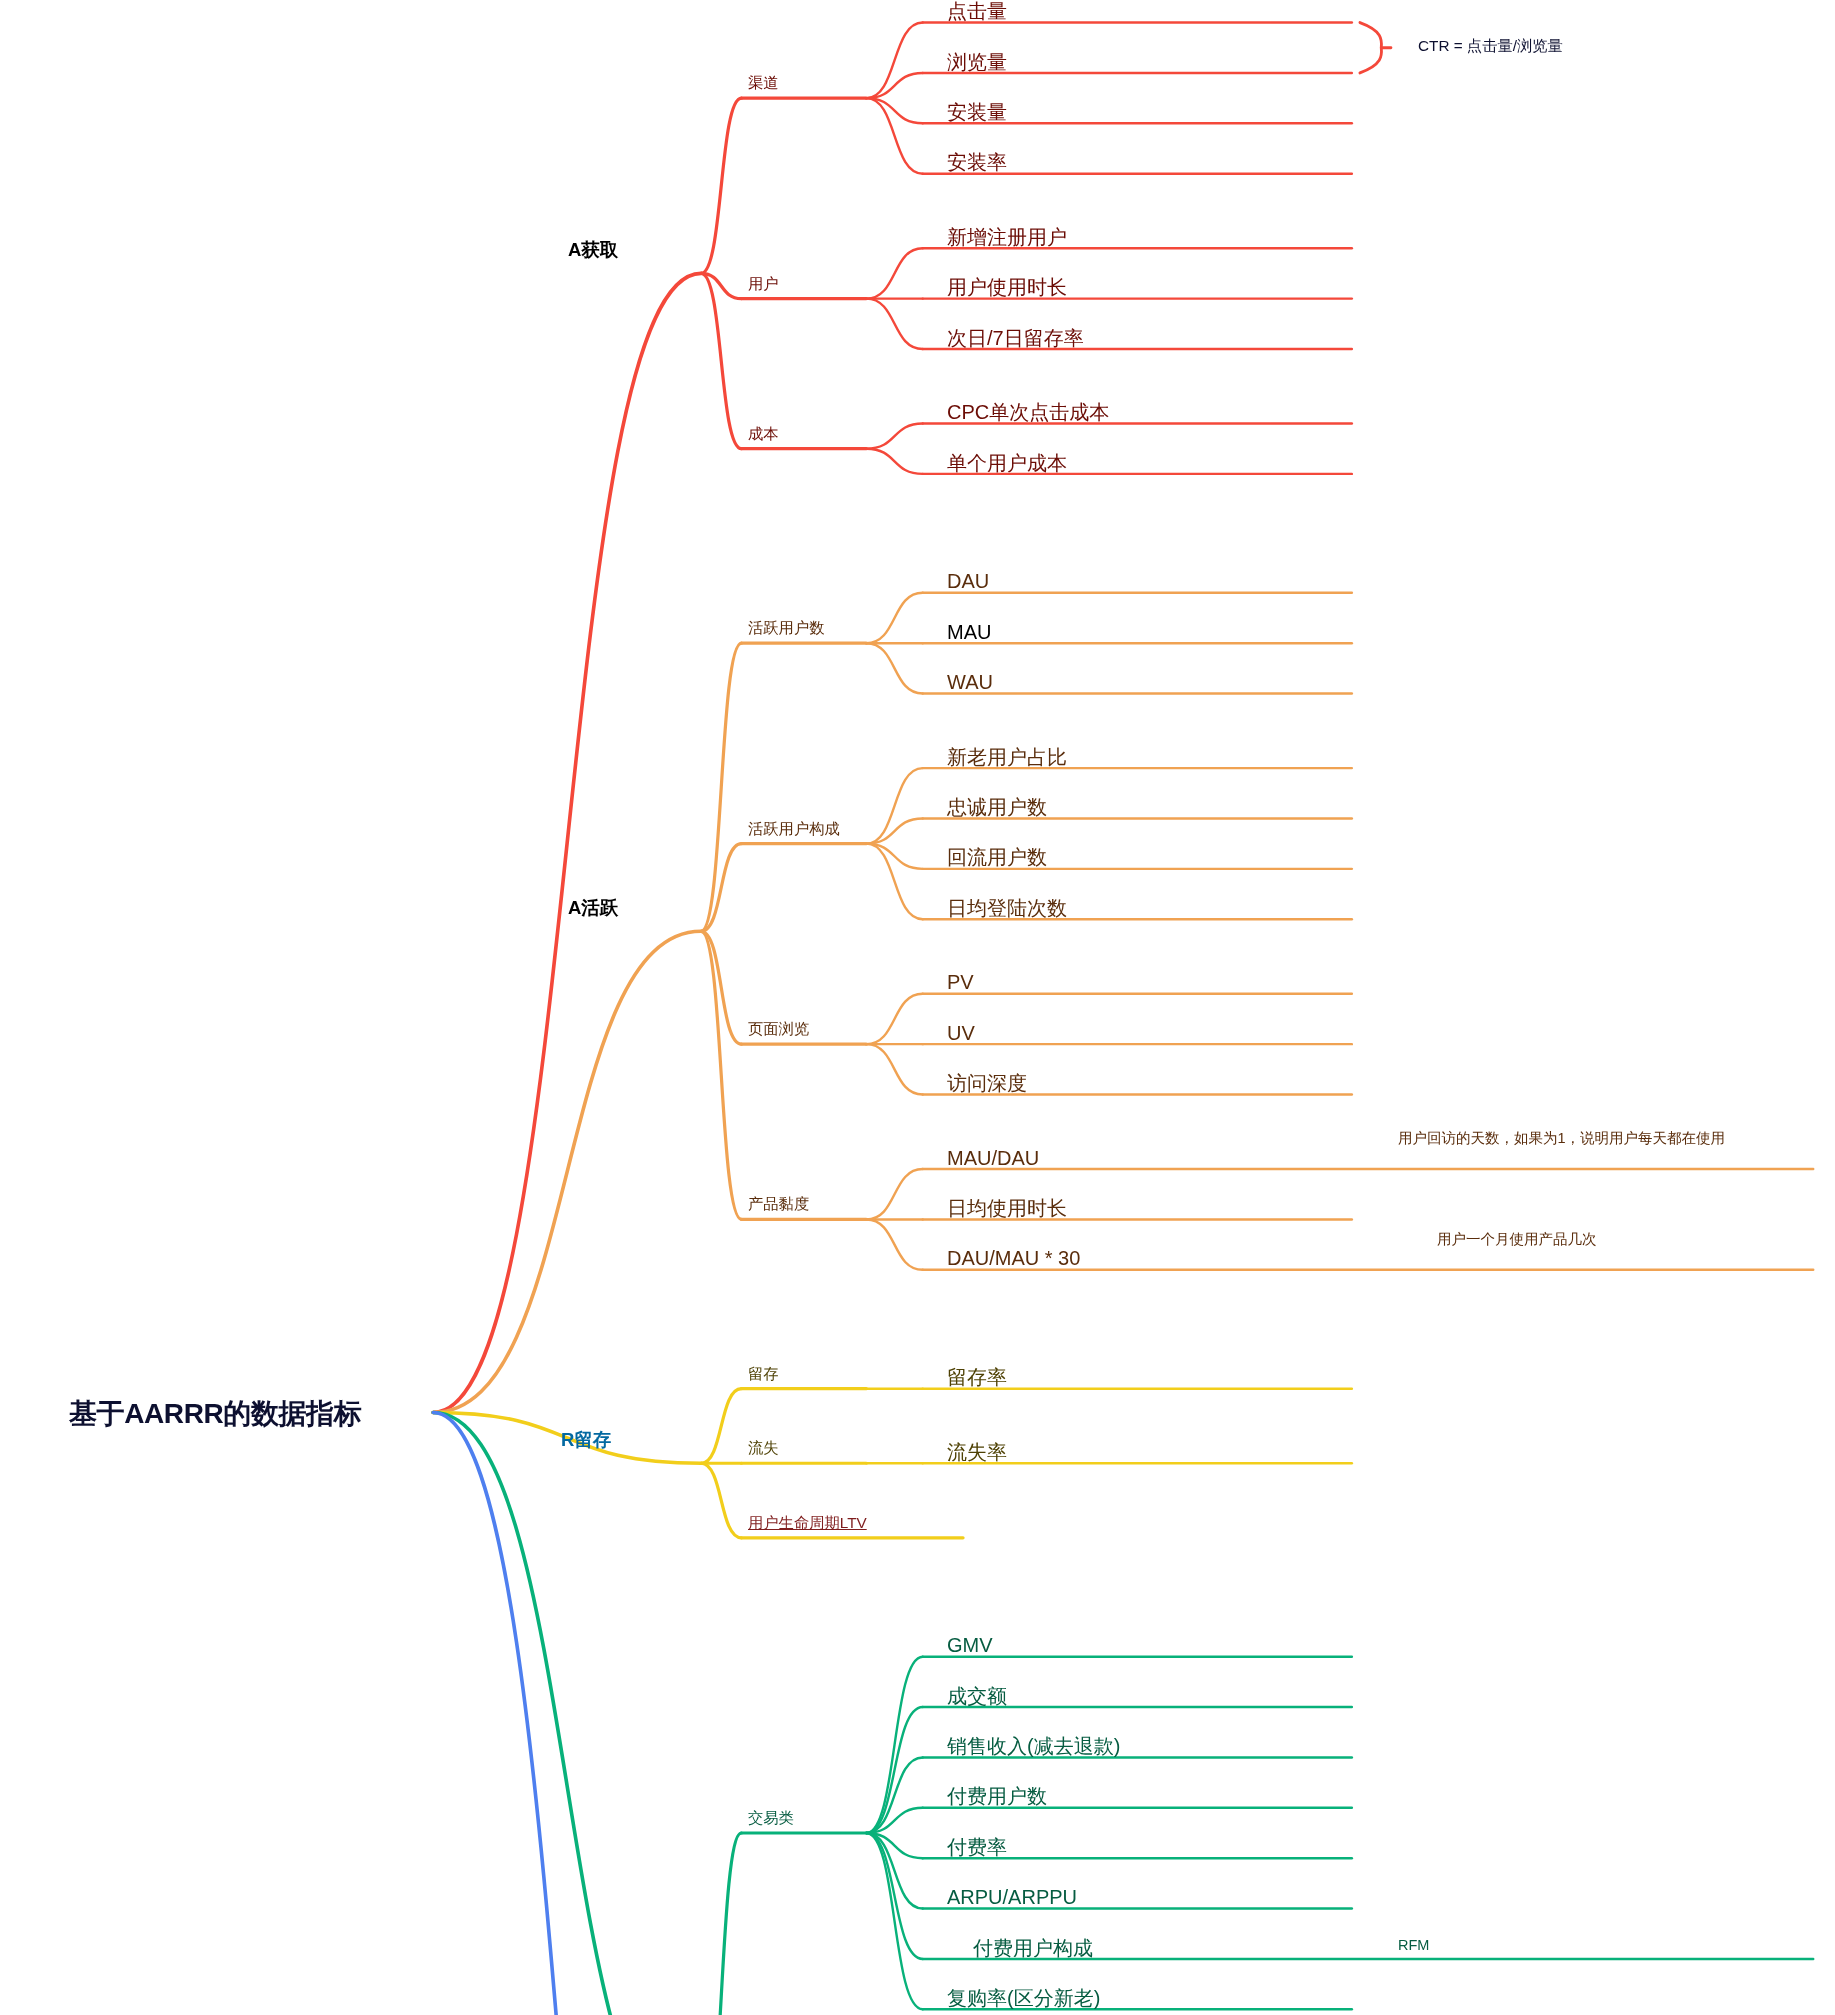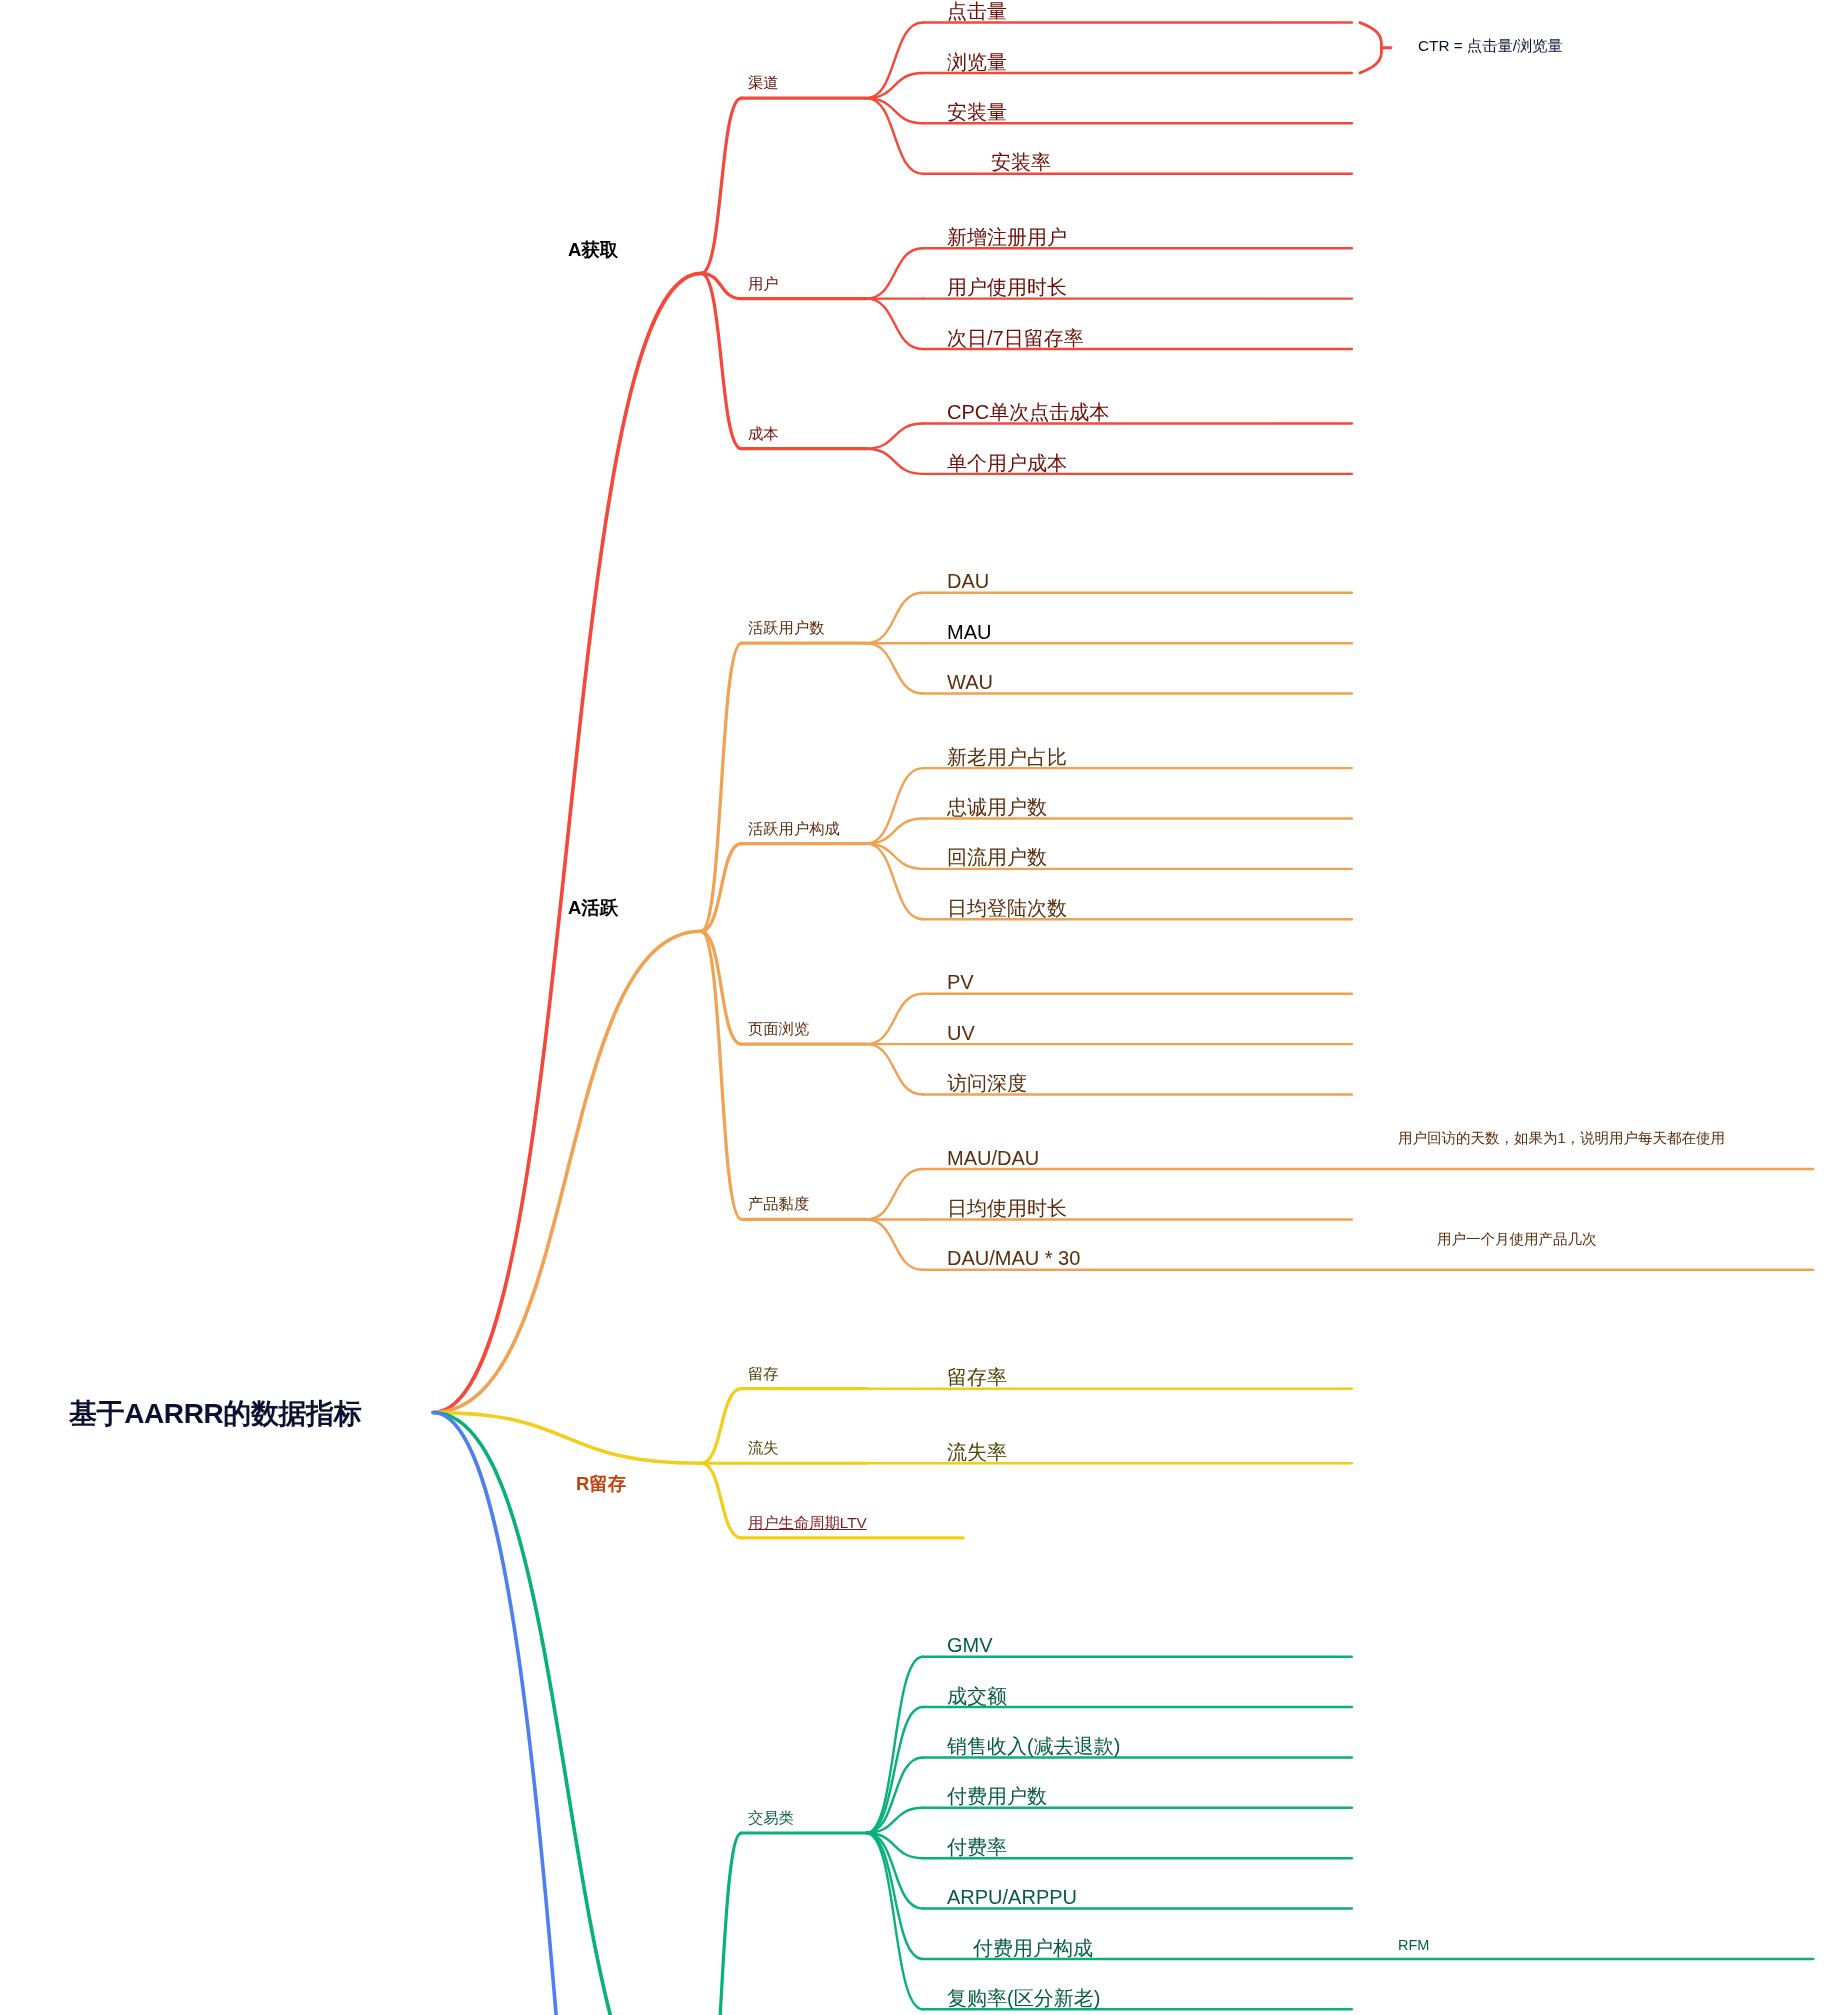--- a/index.html
+++ b/index.html
@@ -155,21 +155,21 @@
       <path d="M 1840 7396 L 2150 7396" fill="none" stroke="#4E7FEF" stroke-width="8" stroke-linecap="round"></path>
       <path d="M 2150 7396 C 2227 7396, 2213 7396, 2290 7396" fill="none" stroke="#4E7FEF" stroke-width="6" stroke-linecap="round"></path>
       <path d="M 2290 7396 L 3355 7396" fill="none" stroke="#4E7FEF" stroke-width="6" stroke-linecap="round"></path>
     </svg>
   <div id="labels">
       <div class="lbl l1" style="left: 568px; top: 238px; color: rgb(0, 0, 0);">A获取</div>
       <div class="lbl l2" style="left: 748px; top: 73px; color: rgb(107, 12, 5);">渠道</div>
       <div class="lbl leaf" style="left: 947px; top: -0.8px; color: rgb(107, 12, 5);">点击量</div>
       <div class="lbl leaf" style="left: 947px; top: 50px; color: rgb(107, 12, 5);">浏览量</div>
       <div class="lbl leaf" style="left: 947px; top: 100px; color: rgb(107, 12, 5);">安装量</div>
-      <div class="lbl leaf" style="left: 991px; top: 150px; color: rgb(107, 12, 5); font-family: Liberation Serif, serif;">安装率</div>
+      <div class="lbl leaf" style="left: 947px; top: 150px; color: rgb(107, 12, 5); font-family: Liberation Serif, serif;">安装率</div>
       <div class="lbl l2" style="left: 748px; top: 274px; color: rgb(107, 12, 5);">用户</div>
       <div class="lbl leaf" style="left: 947px; top: 225px; color: rgb(107, 12, 5);">新增注册用户</div>
       <div class="lbl leaf" style="left: 947px; top: 275px; color: rgb(107, 12, 5);">用户使用时长</div>
       <div class="lbl leaf" style="left: 947px; top: 326px; color: rgb(107, 12, 5);">次日/7日留存率</div>
       <div class="lbl l2" style="left: 748px; top: 424px; color: rgb(107, 12, 5);">成本</div>
       <div class="lbl leaf" style="left: 947px; top: 400px; color: rgb(107, 12, 5);">CPC单次点击成本</div>
       <div class="lbl leaf" style="left: 947px; top: 451px; color: rgb(107, 12, 5);">单个用户成本</div>
       <div class="lbl ctrnote" style="left: 1418px; top: 36px; color: rgb(13, 16, 48);">CTR = 点击量/浏览量</div>
       <div class="lbl l1" style="left: 568px; top: 896px; color: rgb(0, 0, 0);">A活跃</div>
       <div class="lbl l2" style="left: 748px; top: 618px; color: rgb(90, 45, 12);">活跃用户数</div>
@@ -184,21 +184,21 @@
       <div class="lbl l2" style="left: 748px; top: 1019px; color: rgb(90, 45, 12);">页面浏览</div>
       <div class="lbl leaf" style="left: 947px; top: 970px; color: rgb(90, 45, 12);">PV</div>
       <div class="lbl leaf" style="left: 947px; top: 1021px; color: rgb(90, 45, 12);">UV</div>
       <div class="lbl leaf" style="left: 947px; top: 1071px; color: rgb(90, 45, 12);">访问深度</div>
       <div class="lbl l2" style="left: 748px; top: 1194px; color: rgb(90, 45, 12);">产品黏度</div>
       <div class="lbl leaf" style="left: 947px; top: 1146px; color: rgb(90, 45, 12);">MAU/DAU</div>
       <div class="lbl note" style="left: 1398px; top: 1129px; color: rgb(90, 45, 12); width: 403px;">用户回访的天数，如果为1，说明用户每天都在使用</div>
       <div class="lbl leaf" style="left: 947px; top: 1196px; color: rgb(90, 45, 12);">日均使用时长</div>
       <div class="lbl leaf" style="left: 947px; top: 1246px; color: rgb(90, 45, 12);">DAU/MAU * 30</div>
       <div class="lbl note" style="left: 1398px; top: 1230px; color: rgb(90, 45, 12); width: 403px; margin-left: 39px;">用户一个月使用产品几次</div>
-      <div class="lbl l1" style="left: 576px; top: 1428px; color: #c2410c; margin-top: 44px;">R留存</div>
+      <div class="lbl l1" style="left: 561px; top: 1428px; color: #0369a1;">R留存</div>
       <div class="lbl l2" style="left: 748px; top: 1364px; color: rgb(78, 65, 4);">留存</div>
       <div class="lbl leaf" style="left: 947px; top: 1365px; color: rgb(78, 65, 4);">留存率</div>
       <div class="lbl l2" style="left: 748px; top: 1438px; color: rgb(78, 65, 4);">流失</div>
       <div class="lbl leaf" style="left: 947px; top: 1440px; color: rgb(78, 65, 4);">流失率</div>
       <div class="lbl l2" style="left: 748px; top: 1513px; color: #7f1d1d; text-decoration: underline;">用户生命周期LTV</div>
       <div class="lbl l2" style="left: 748px; top: 1808px; color: rgb(6, 92, 65);">交易类</div>
       <div class="lbl leaf" style="left: 947px; top: 1633px; color: rgb(6, 92, 65);">GMV</div>
       <div class="lbl leaf" style="left: 947px; top: 1684px; color: rgb(6, 92, 65);">成交额</div>
       <div class="lbl leaf" style="left: 947px; top: 1734px; color: rgb(6, 92, 65);">销售收入(减去退款)</div>
       <div class="lbl leaf" style="left: 947px; top: 1784px; color: rgb(6, 92, 65);">付费用户数</div>

